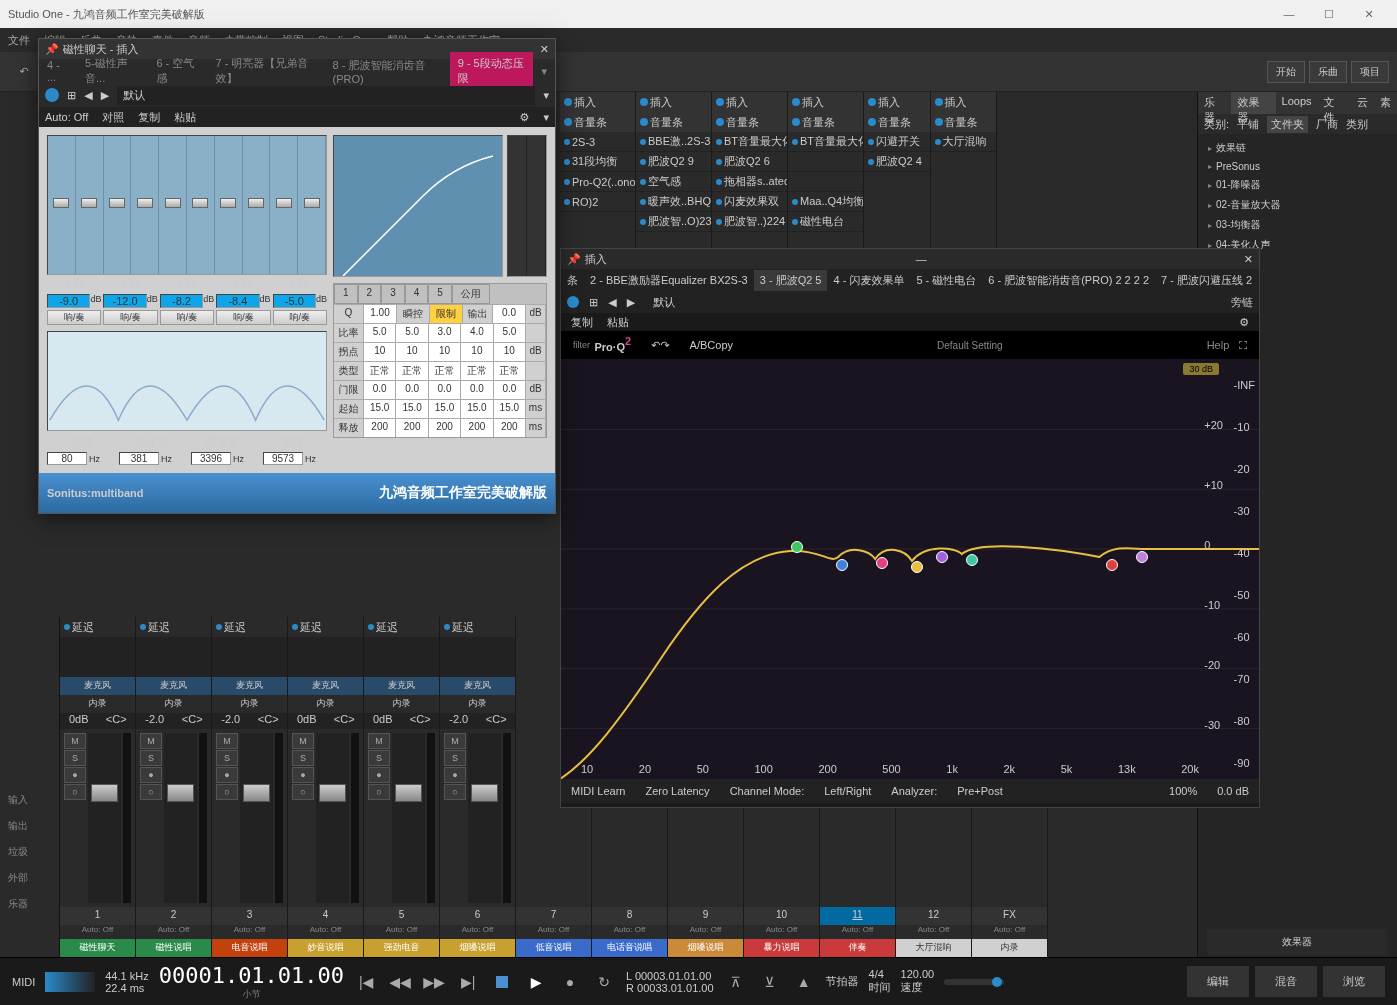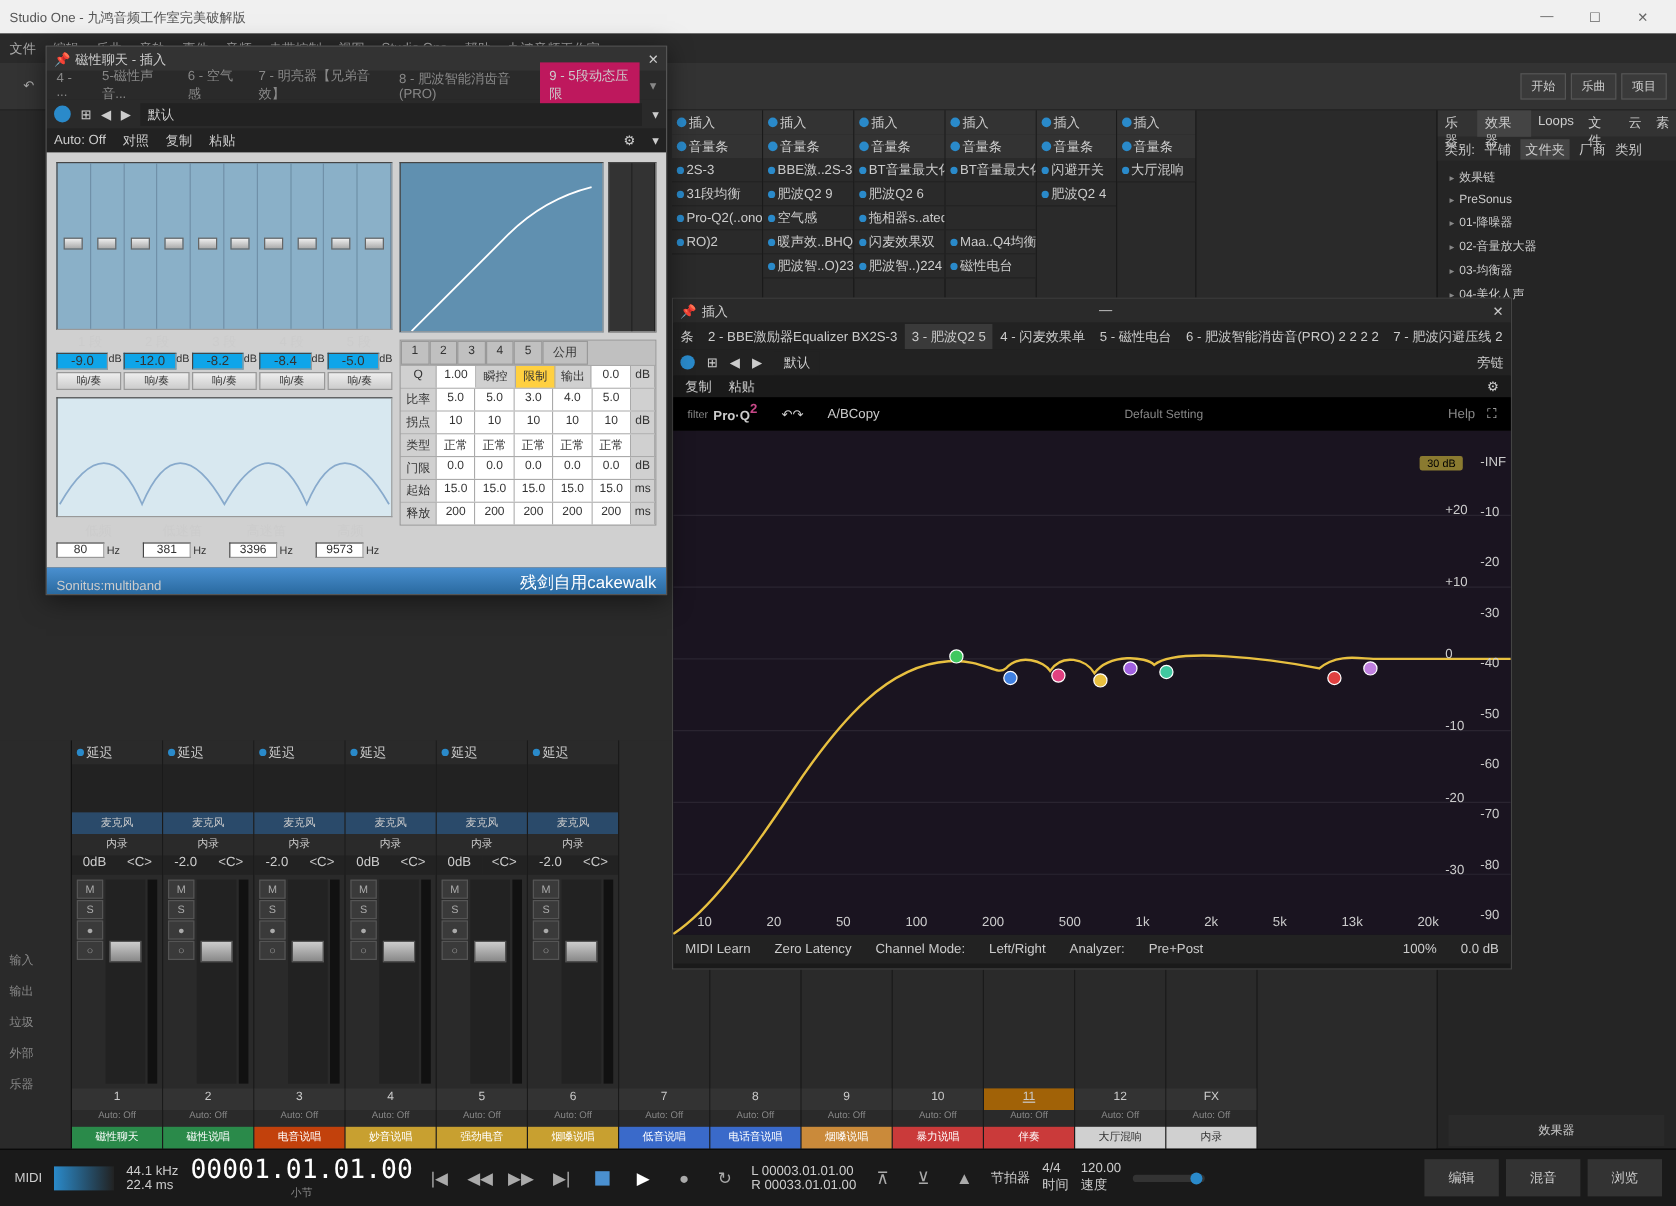--- a/index.html
+++ b/index.html
@@ -62,21 +62,21 @@
 .p1-xover-vals{display:flex;gap:8px;margin-top:2px}
 .p1-xover-vals div{flex:1;display:flex;align-items:center;gap:2px}
 .p1-xover-vals input{width:40px;font-size:10px;text-align:center;border:1px inset #999;color:#333}
 .p1-grid{border:1px solid #999;margin-top:6px}
 .p1-grid-tabs{display:flex;background:#c0c0c0}
 .p1-grid-tabs span{padding:2px 8px;border:1px solid #999;color:#333;cursor:pointer;font-size:10px}
 .p1-grid-row{display:flex;border-top:1px solid #aaa}
 .p1-grid-row span{flex:1;text-align:center;padding:2px;color:#333;border-right:1px solid #aaa;background:#fff;font-size:10px}
 .p1-grid-row .lbl{background:#d0d0d0;flex:0 0 30px}
 .p1-grid-row .unit{background:#d0d0d0;flex:0 0 20px}
-.p1-footer{height:22px;background:linear-gradient(#4a90d0,#2a6aa0);display:flex;align-items:flex-end;padding:0 8px;color:#fff;font-weight:normal}
+.p1-footer{height:40px;background:linear-gradient(#4a90d0,#2a6aa0);display:flex;align-items:center;padding:0 8px;color:#fff;font-weight:bold}
 .p1-footer .brand{margin-left:auto;color:#fff;font-size:14px}
 
 .plugin2{position:absolute;left:560px;top:248px;width:700px;height:560px;background:#1a1a1a;border:1px solid #444;z-index:90}
 .p2-title{height:20px;background:#2a2a2a;display:flex;align-items:center;padding:0 6px;font-size:10px}
 .p2-title .close{margin-left:auto;cursor:pointer}
 .p2-tabs{height:22px;background:#222;display:flex;align-items:center;font-size:9px;overflow:hidden}
 .p2-tabs span{padding:3px 6px;cursor:pointer;white-space:nowrap}
 .p2-tabs span.active{background:#3a3a3a}
 .p2-toolbar{height:22px;background:#222;display:flex;align-items:center;padding:0 6px;gap:10px;font-size:10px}
 .p2-sub{height:18px;background:#1a1a1a;display:flex;align-items:center;padding:0 10px;gap:14px;font-size:10px;color:#888}
@@ -521,21 +521,21 @@
           <div class="strip-name" style="background: rgb(202, 138, 58); color: rgb(255, 255, 255);">烟嗓说唱</div>
         </div>
         <div class="strip">
           <div style="flex:1"></div>
           <div class="strip-num">10</div>
           <div class="strip-auto">Auto: Off</div>
           <div class="strip-name" style="background: rgb(202, 58, 58); color: rgb(255, 255, 255);">暴力说唱</div>
         </div>
         <div class="strip">
           <div style="flex:1"></div>
-          <div class="strip-num" style="background: #a16207; text-decoration: underline;">11</div>
+          <div class="strip-num" style="background: #0369a1; text-decoration: underline;">11</div>
           <div class="strip-auto">Auto: Off</div>
           <div class="strip-name" style="background: rgb(202, 58, 58); color: rgb(255, 255, 255);">伴奏</div>
         </div>
         <div class="strip">
           <div style="flex:1"></div>
           <div class="strip-num">12</div>
           <div class="strip-auto">Auto: Off</div>
           <div class="strip-name" style="background: rgb(208, 208, 208); color: rgb(51, 51, 51);">大厅混响</div>
         </div>
         <div class="strip">
@@ -845,21 +845,21 @@
                 <span>200</span>
                 <span class="unit">ms</span>
               </div>
             </div>
         </div>
       </div>
     </div>
   </div>
   <div class="p1-footer">
     <span>Sonitus:multiband</span>
-    <span class="brand">残剑自用cakewalk</span>
+    <span class="brand">九鸿音频工作室完美破解版</span>
   </div>
 </div>
 
 <div class="plugin2">
   <div class="p2-title">
     <span>📌</span>
     <span style="margin-left:4px">插入</span>
     <span class="close" style="margin-left:auto;margin-right:8px">—</span>
     <span class="close">✕</span>
   </div>
@@ -892,21 +892,21 @@
     <span class="logo">&nbsp;<span>Pro·Q</span><sup class="q">2</sup></span>
     <span style="margin-left:20px">↶</span>
     <span>↷</span>
     <span style="margin-left:20px">A/B</span>
     <span>Copy</span>
     <span class="mid">Default Setting</span>
     <span class="help">Help</span>
     <span style="margin-left:10px">⛶</span>
   </div>
   <div class="p2-eq">
-    <div style="position:absolute;right:40px;top:21px;background:#8a7a30;color:#000;padding:1px 6px;font-size:9px;border-radius:2px">30 dB</div>
+    <div style="position:absolute;right:40px;top:4px;background:#8a7a30;color:#000;padding:1px 6px;font-size:9px;border-radius:2px">30 dB</div>
     <svg viewBox="0 0 700 420">
       <g stroke="#2a2430" stroke-width="1">
         <line x1="0" y1="70" x2="700" y2="70"></line>
           <line x1="0" y1="130" x2="700" y2="130"></line>
         <line x1="0" y1="190" x2="700" y2="190"></line>
           <line x1="0" y1="250" x2="700" y2="250"></line>
         <line x1="0" y1="310" x2="700" y2="310"></line>
           <line x1="0" y1="370" x2="700" y2="370"></line>
       </g>
       <path d="M0,420 L0,420 C30,400 60,360 100,300 C140,240 180,195 230,192 C260,190 270,205 278,198 C290,185 310,192 315,200 C325,185 345,190 352,202 C365,185 395,188 402,195 C420,180 500,190 540,198 C555,185 575,190 585,190 L700,190" stroke="#e8c040" stroke-width="2" fill="none"></path>

